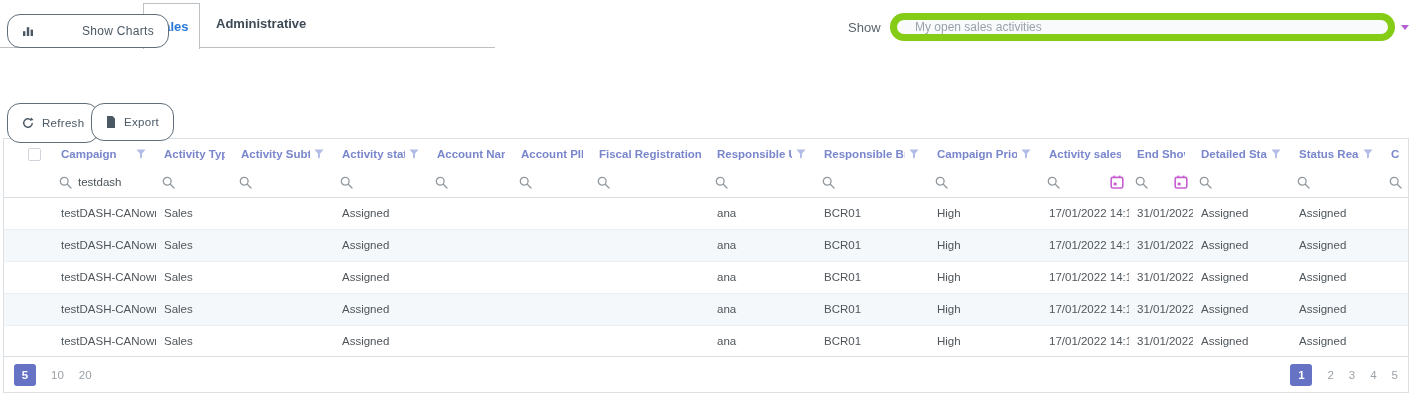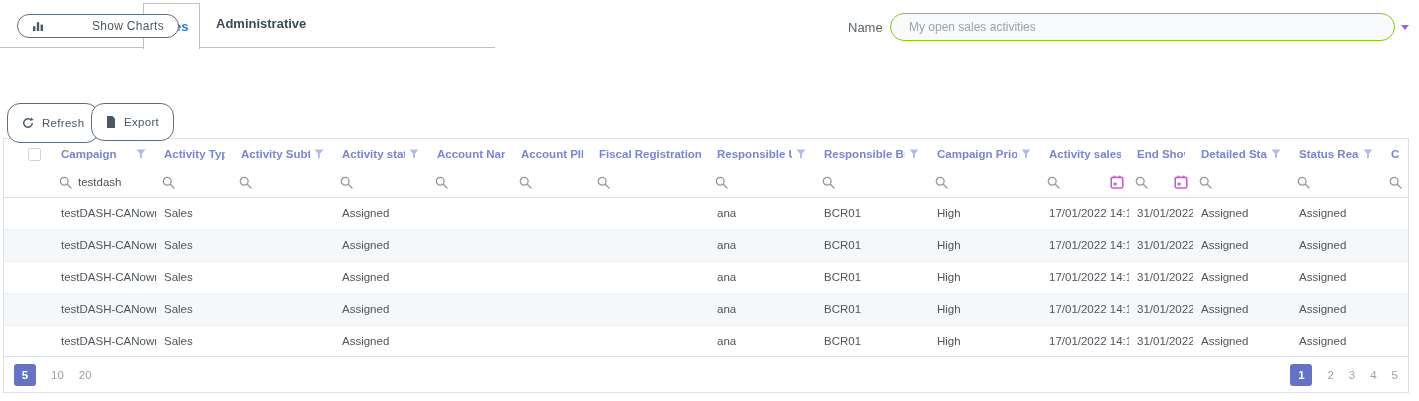--- a/index.html
+++ b/index.html
@@ -20,26 +20,26 @@
   .tab-inactive {
     position:absolute; left:200px; top:0; height:47px; padding:0 16px;
     display:flex; align-items:center; color:#3d4a55; font-size:13px; font-weight:bold; cursor:pointer;
   }
   .btn {
     position:absolute; z-index:3; background:#fff; border:1px solid #5f6e7a; border-radius:13px;
     color:#4a5864; font-size:12px; display:flex; align-items:center; gap:8px; cursor:pointer;
     padding:0 14px; letter-spacing:.3px;
   }
   .btn svg { flex:0 0 auto; }
-  .show-charts { left:17px; top:14px; height:24px;gap:48px; }
+  .show-charts { left:7px; top:14px; height:34px;gap:48px; }
 
   .view-label { position:absolute; left:848px; top:20px; font-size:13px; color:#5a646c; }
   .view-box {
     position:absolute; left:890px; top:13px; width:505px; height:28px;
-    background:#f8fafc; border:1px solid #84cc16; border-radius:14px;
+    background:#f8fafc; border:7px solid #84cc16; border-radius:14px;
     display:flex; align-items:center; padding-left:18px; cursor:pointer;
   }
   .view-box .view-value { font-size:12px; color:#9aa3ab; }
   .view-caret {
     position:absolute; left:1401px; top:25px; width:0; height:0; cursor:pointer;
     border-left:4.5px solid transparent; border-right:4.5px solid transparent; border-top:5.5px solid #b45fd0;
   }
 
   
   .refresh-btn { left:7px; top:103px; height:40px; font-size:11.5px; }
@@ -97,21 +97,21 @@
 
 <button class="btn show-charts">
   <svg width="12" height="12" viewBox="0 0 12 12">
     <rect x="1" y="6.2" width="2.4" height="4.8" fill="#4a5864"></rect>
     <rect x="4.8" y="2.2" width="2.4" height="8.8" fill="#4a5864"></rect>
     <rect x="8.6" y="4.6" width="2.4" height="6.4" fill="#4a5864"></rect>
   </svg>
   <span>Show Charts</span>
 </button>
 
-<span class="view-label">Name</span>
+<span class="view-label">Show</span>
 <div class="view-box">
   <span class="view-value">My open sales activities</span>
 </div>
 <div class="view-caret"></div>
 
 <button class="btn refresh-btn">
   <svg width="12" height="12" viewBox="0 0 12 12">
     <path d="M10.3 6a4.3 4.3 0 1 1-1.2-3" fill="none" stroke="#4a5864" stroke-width="1.4"></path>
     <path d="M9.2 0.6 L11.6 2.9 L8.1 3.8 Z" fill="#4a5864"></path>
   </svg>

